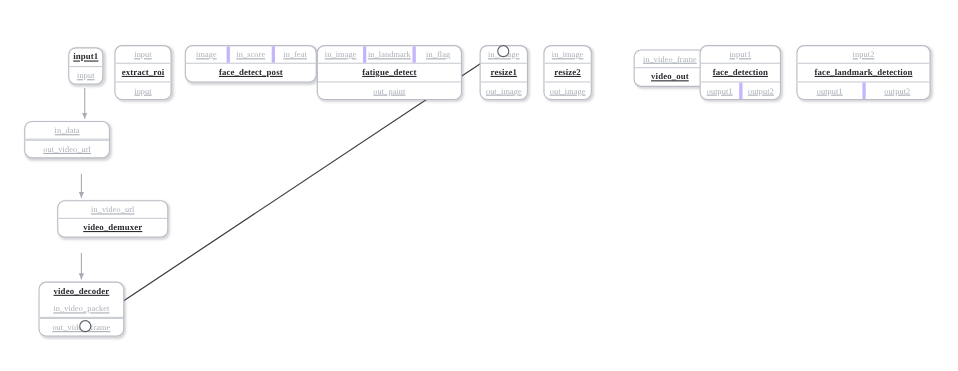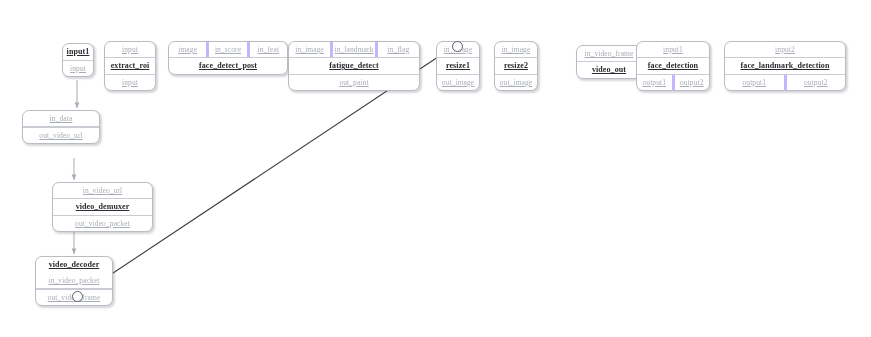--- a/index.html
+++ b/index.html
@@ -214,23 +214,20 @@
           <div class="cell">out_video_url</div>
         </div>
       </div>
       <div class="node" style="left: 34px; top: 182px; width: 101px; margin-left: 18px;">
         <div class="row ports-in">
           <div class="cell">in_video_url</div>
         </div>
         <div class="row title">
           <div class="cell">video_demuxer</div>
         </div>
-        <div class="row ports-out">
-          <div class="cell">out_video_packet</div>
-        </div>
       </div>
       <div class="node" style="left: 35px; top: 256px; width: 78px;">
         <div class="row title">
           <div class="cell">video_decoder</div>
         </div>
         <div class="row ports-in">
           <div class="cell">in_video_packet</div>
         </div>
         <div class="row ports-out">
           <div class="cell">out_video_frame</div>

